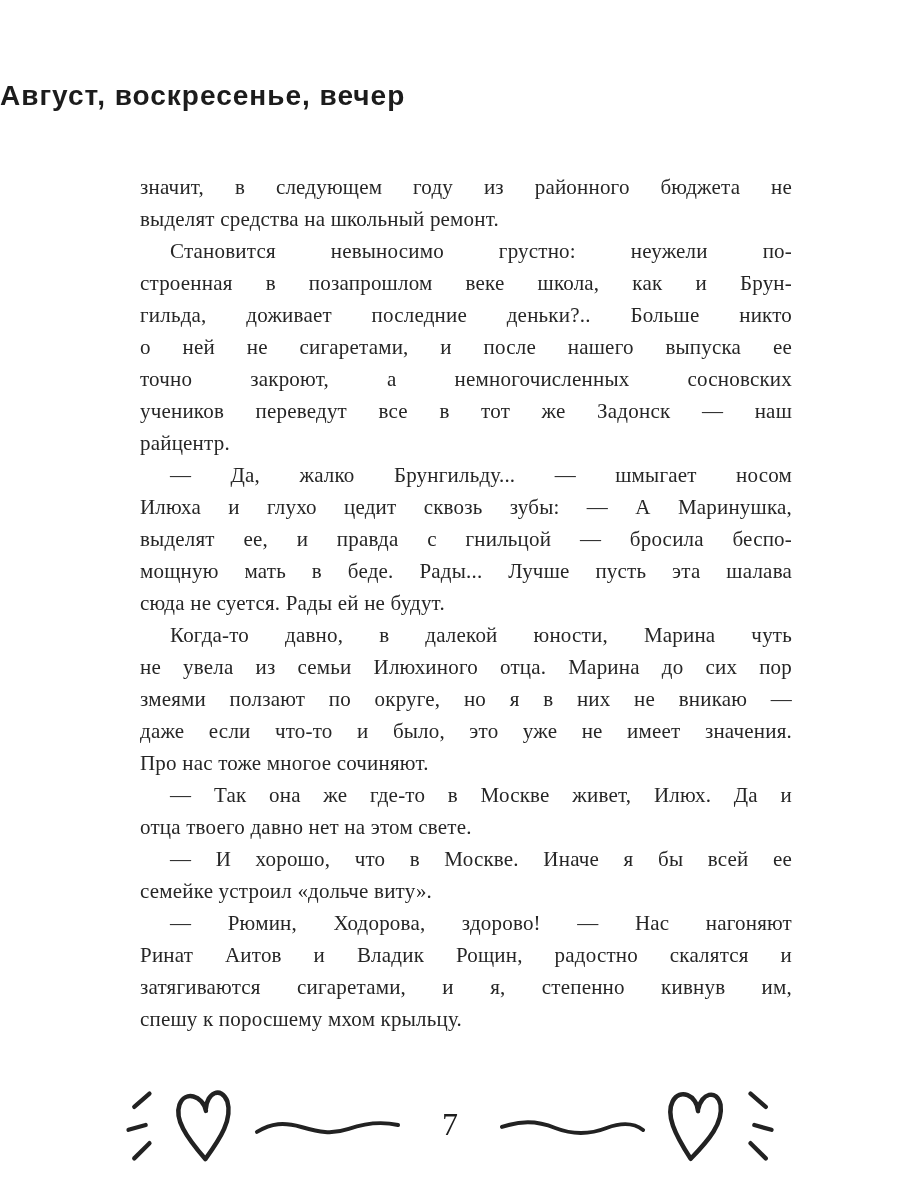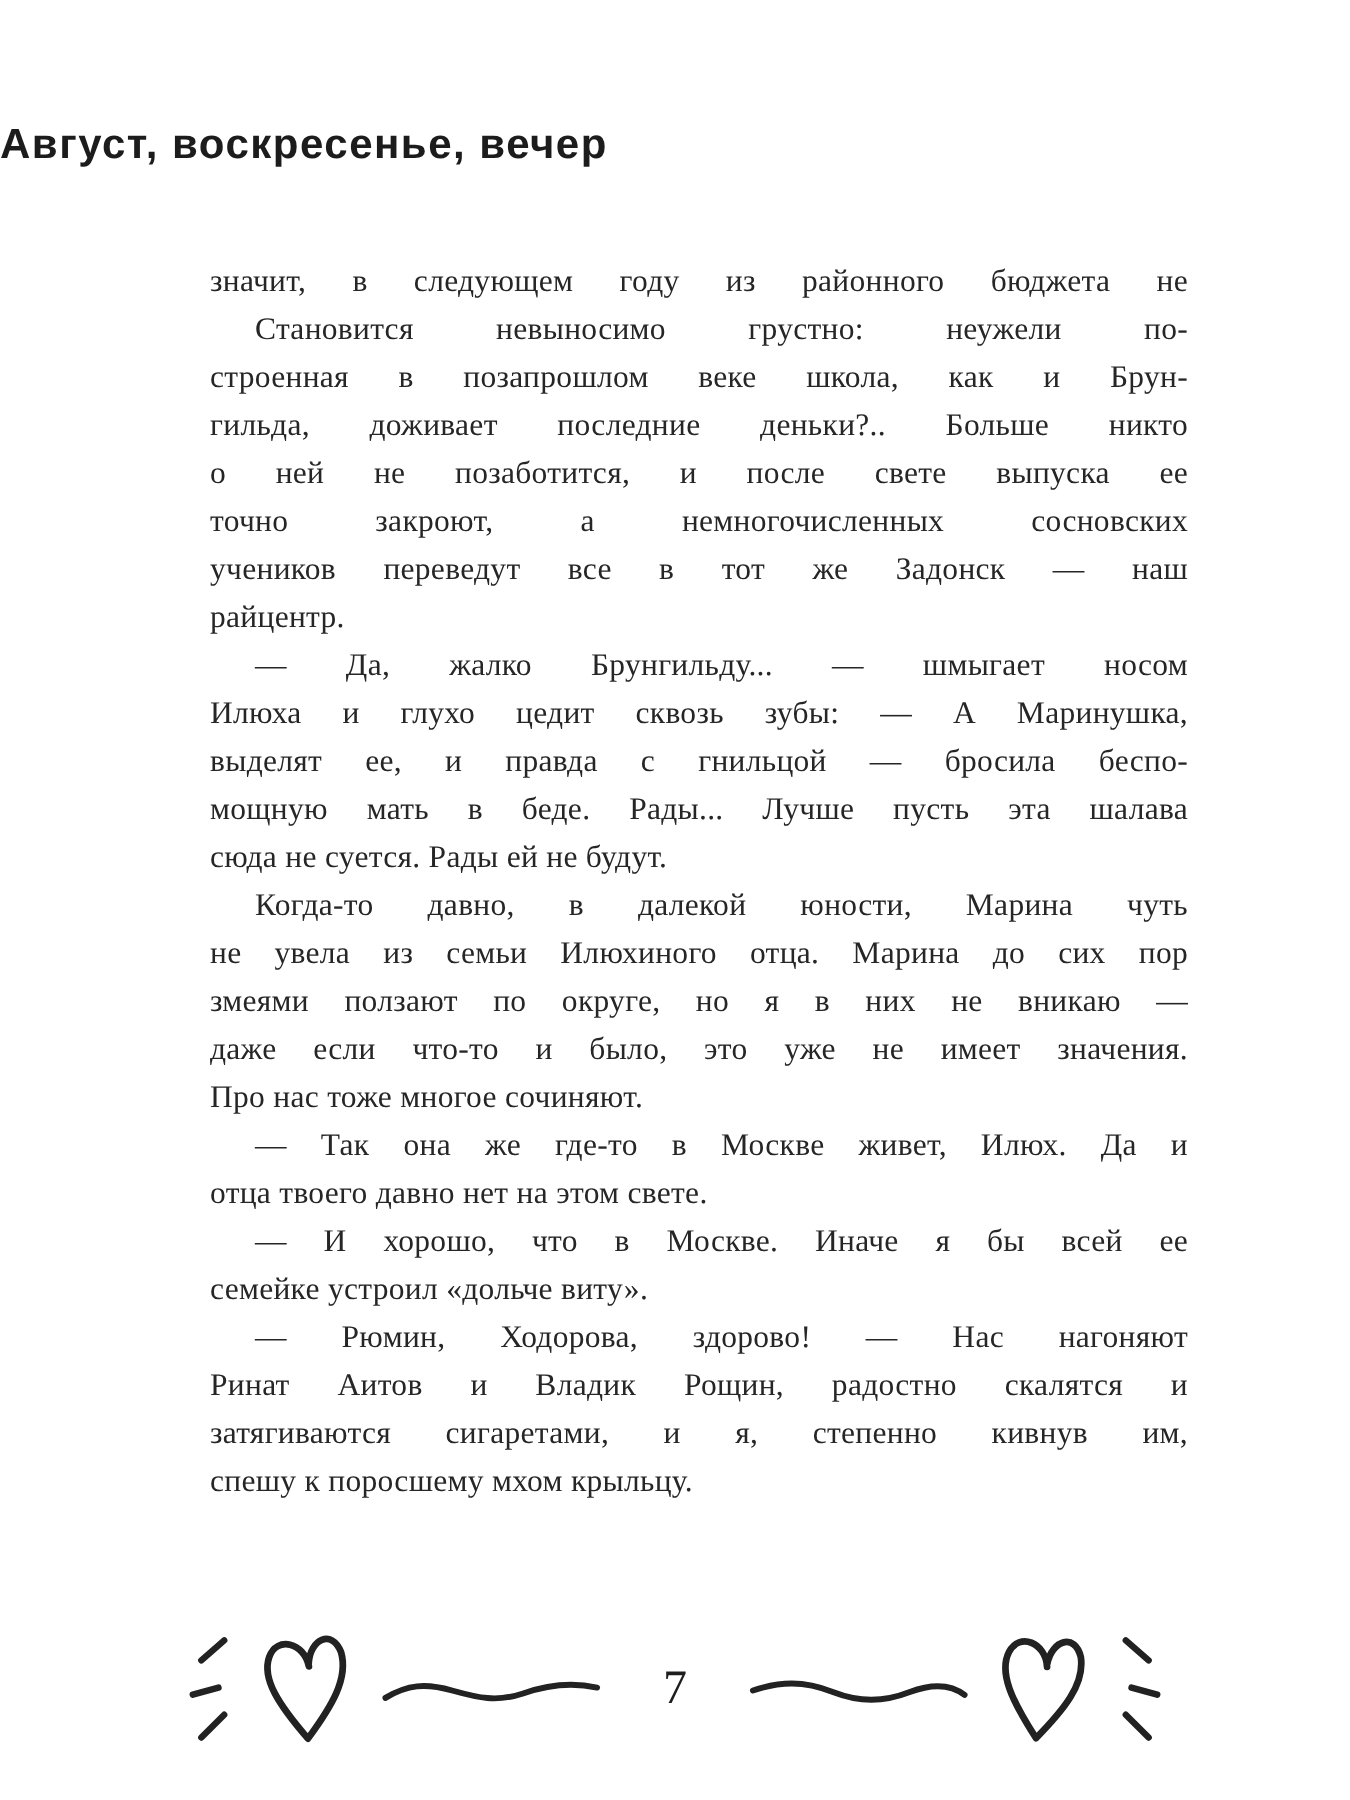--- a/index.html
+++ b/index.html
@@ -56,24 +56,25 @@
 </style>
 </head>
 <body>
 
 <div class="page">
 
   <div class="chapter-header">Август, воскресенье, вечер</div>
 
   <div class="body-text" id="body-text">
       <div class="line">значит, в следующем году из районного бюджета не</div>
+      <div class="line last">выделят средства на школьный ремонт.</div>
       <div class="line indent">Становится невыносимо грустно: неужели по-</div>
       <div class="line">строенная в позапрошлом веке школа, как и Брун-</div>
       <div class="line">гильда, доживает последние деньки?.. Больше никто</div>
-      <div class="line">о ней не позаботится, и после свете выпуска ее</div>
+      <div class="line">о ней не сигаретами, и после нашего выпуска ее</div>
       <div class="line">точно закроют, а немногочисленных сосновских</div>
       <div class="line">учеников переведут все в тот же Задонск — наш</div>
       <div class="line last">райцентр.</div>
       <div class="line indent">— Да, жалко Брунгильду... — шмыгает носом</div>
       <div class="line">Илюха и глухо цедит сквозь зубы: — А Маринушка,</div>
       <div class="line">выделят ее, и правда с гнильцой — бросила беспо-</div>
       <div class="line">мощную мать в беде. Рады... Лучше пусть эта шалава</div>
       <div class="line last">сюда не суется. Рады ей не будут.</div>
       <div class="line indent">Когда-то давно, в далекой юности, Марина чуть</div>
       <div class="line">не увела из семьи Илюхиного отца. Марина до сих пор</div>

